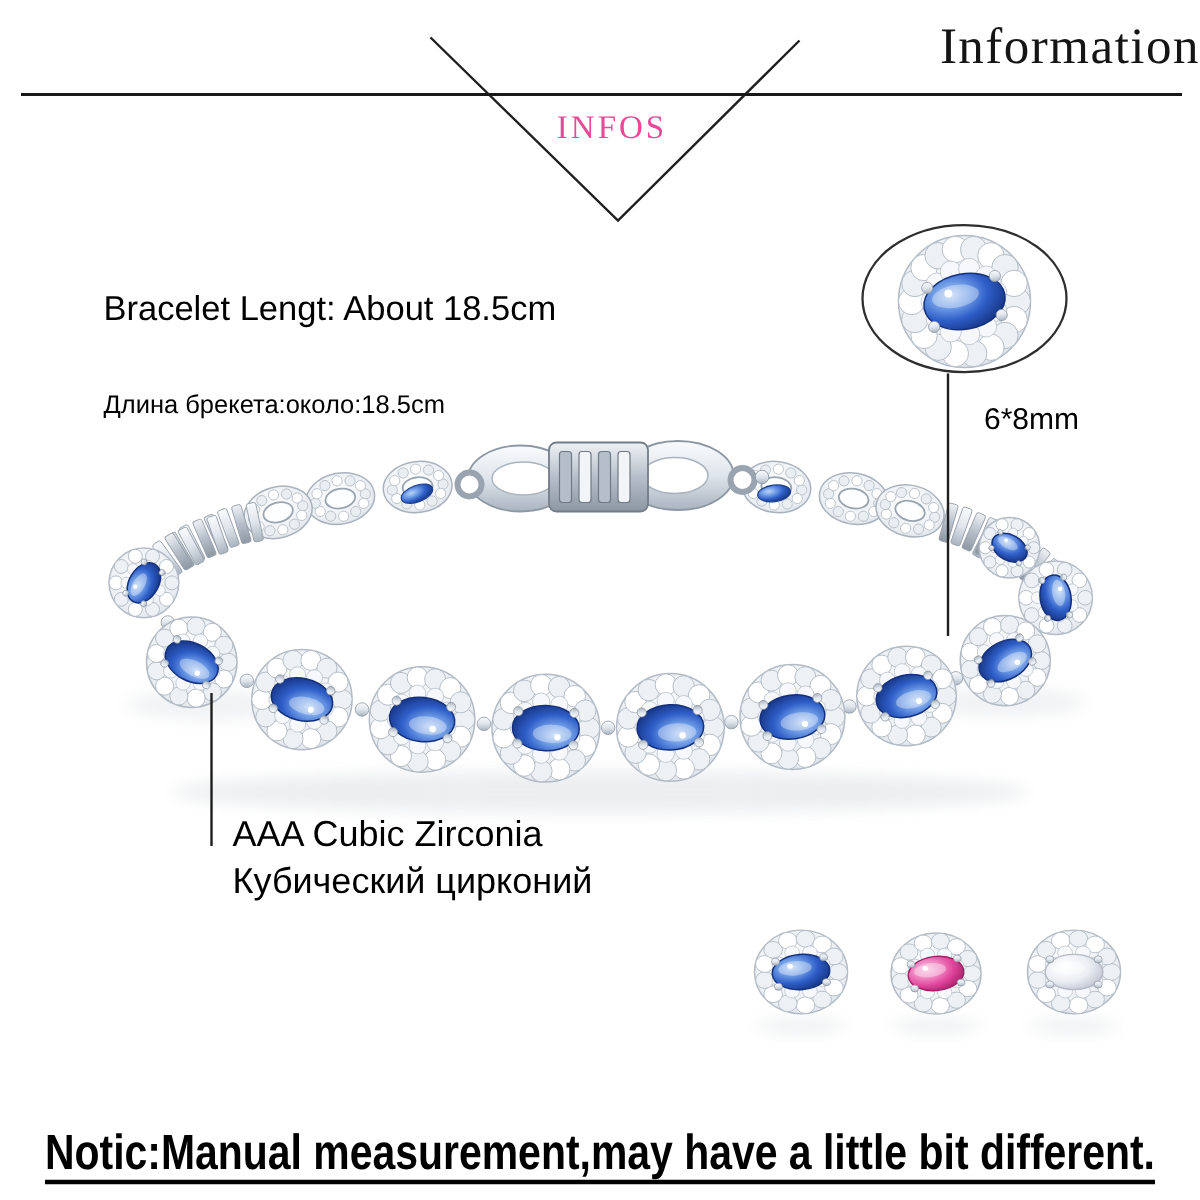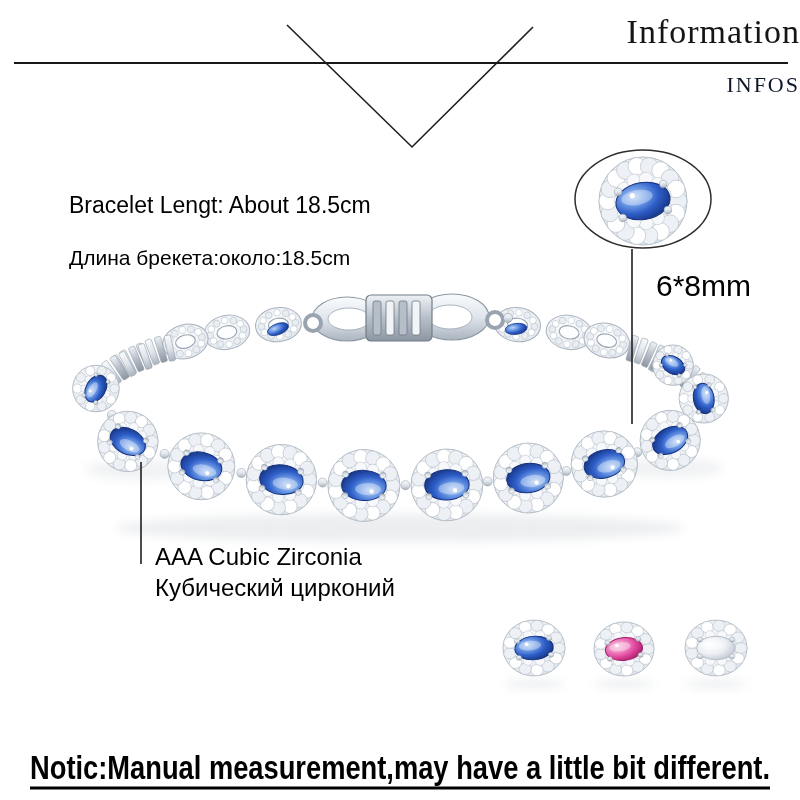--- a/index.html
+++ b/index.html
@@ -7,28 +7,28 @@
     position:relative;width:800px;height:800px;background:#ffffff;
     overflow:hidden;font-family:"Liberation Sans",sans-serif;color:#000;
   }
   .abs{position:absolute;}
   .title{
     left:16px;top:13px;width:784px;text-align:right;
     font-family:"Liberation Serif","DejaVu Serif",serif;
     font-size:34px;color:#151515;letter-spacing:1px;
   }
   .subtitle{
-    left:16px;top:72px;width:784px;text-align:right;
+    left:16px;top:72px;width:784px;text-align:center;
     font-family:"Liberation Serif","DejaVu Serif",serif;
-    font-size:22px;color:#0f172a;letter-spacing:2px;
+    font-size:22px;color:#ec4899;letter-spacing:2px;
   }
   .hrule{left:14px;top:62px;width:774px;height:2px;background:#181818;}
   .t-len-en{left:69px;top:192px;font-size:23px;}
-  .t-len-ru{left:69px;top:246px;font-size:21px;}
-  .t-size{left:656px;top:269px;font-size:30px;text-align:center;}
+  .t-len-ru{left:69px;top:260px;font-size:17px;}
+  .t-size{left:656px;top:269px;font-size:20px;text-align:center;}
   .t-mat-en{left:155px;top:543px;font-size:24px;}
   .t-mat-ru{left:155px;top:574px;font-size:24px;}
   .decor{left:0;top:0;}
   .notice-svg{left:12px;top:744px;}
   .notice-svg text{
     font-family:"Liberation Sans",sans-serif;font-weight:bold;font-size:33px;fill:#000;
   }
 </style>
 </head>
 <body>

